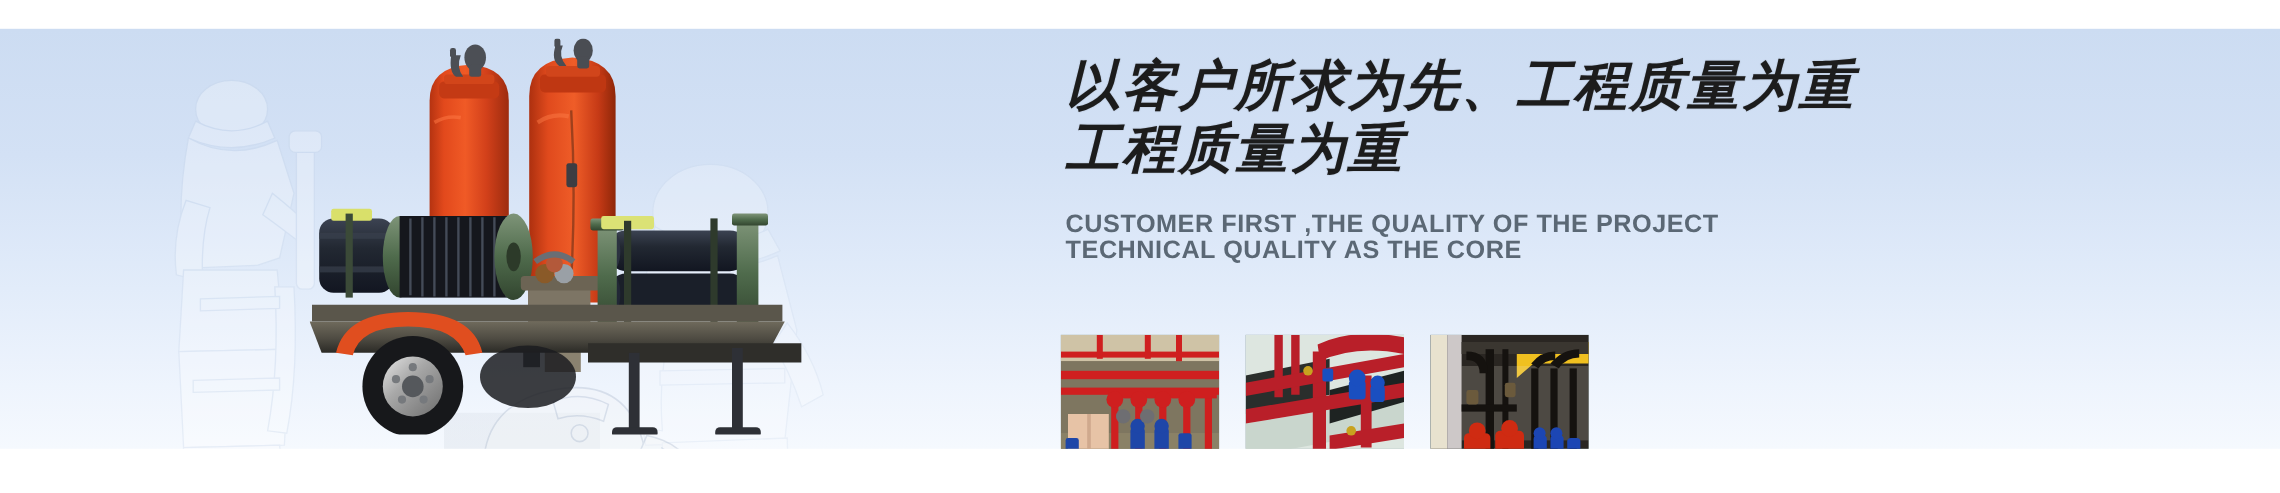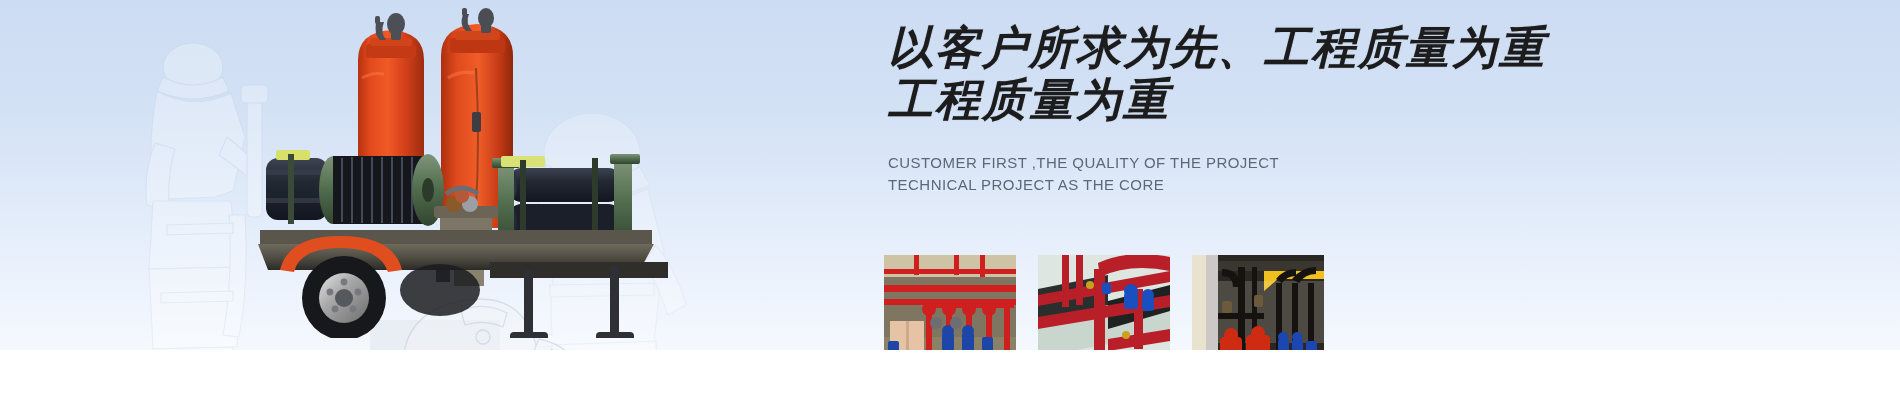--- a/index.html
+++ b/index.html
@@ -4,20 +4,21 @@
 <title>Banner</title>
 <style>
   html,body{margin:0;padding:0;}
   body{
     width:1900px;height:411px;overflow:hidden;
     font-family:"Liberation Sans","DejaVu Sans",sans-serif;
   }
   .banner{
     position:relative;width:1900px;height:350px;overflow:hidden;
     background:linear-gradient(to bottom,#ccdcf2 0%,#d3e1f5 30%,#e2ecfa 62%,#eef4fd 85%,#f5f9fe 100%);
+    margin-top:24px;
   }
 
   
   .wm{position:absolute;pointer-events:none;}
 
   .wm-ff-left{left:95px;top:25px;width:190px;height:386px;opacity:.30;}
   .wm-ff-right{left:480px;top:95px;width:220px;height:316px;opacity:.26;}
   .wm-helmet-bottom{left:385px;top:275px;width:230px;height:136px;opacity:.45;}
   .wm-block{left:370px;top:320px;width:130px;height:91px;opacity:.35;
             background:linear-gradient(to bottom,#d8dee6,#cfd6e0);}
@@ -31,22 +32,22 @@
     color:#1c1c1c;
     font-family:"Liberation Serif","DejaVu Serif",serif;
     font-weight:700;font-style:italic;
     font-size:45px;line-height:52px;letter-spacing:2px;
     white-space:nowrap;
     text-shadow:0 0 1px rgba(0,0,0,.35);
   }
   .headline .l2{display:block;}
   .subtitle{
     margin-top:26px;
-    color:#5b6875;font-weight:400;
-    font-size:15px;line-height:22px;letter-spacing:.45px;
+    color:#5b6875;font-weight:700;
+    font-size:21px;line-height:22px;letter-spacing:.45px;
   }
   .subtitle span{display:block;}
 
   
   .thumbs{position:absolute;left:884px;top:255px;display:flex;gap:22px;}
   .thumb{width:132px;height:118px;overflow:hidden;position:relative;background:#9aa;}
 </style>
 </head>
 <body>
 
@@ -248,21 +249,21 @@
     </svg>
   </div>
 
   <div class="copy">
     <div class="headline">
       <span class="l1">以客户所求为先、工程质量为重</span>
       <span class="l2">工程质量为重</span>
     </div>
     <div class="subtitle">
       <span>CUSTOMER FIRST ,THE QUALITY OF THE PROJECT</span>
-      <span>TECHNICAL PROJECT AS THE CORE</span>
+      <span>TECHNICAL QUALITY AS THE CORE</span>
     </div>
   </div>
 
   <div class="thumbs">
 
     <div class="thumb">
       <svg viewBox="0 0 132 118" width="132" height="118" preserveAspectRatio="none">
         <rect width="132" height="118" fill="#8e8468"></rect>
         <rect y="0" width="132" height="22" fill="#cfc3a6"></rect>
         <rect y="22" width="132" height="60" fill="#7e7660"></rect>

